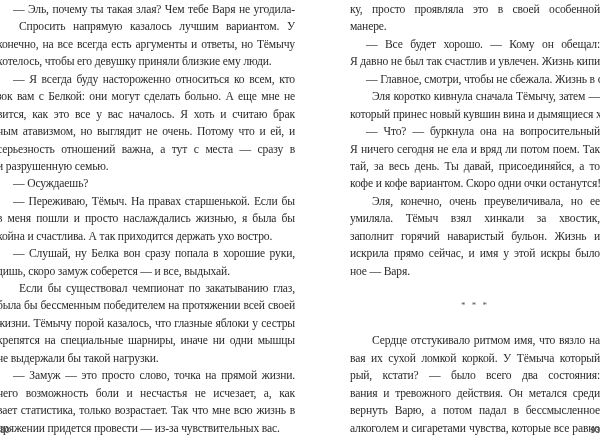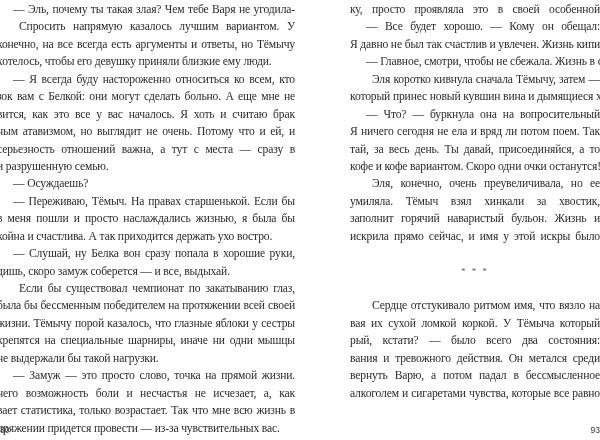--- a/index.html
+++ b/index.html
@@ -66,33 +66,35 @@
     <span class="line">пряжении придется провести — из-за чувствительных вас.</span>
     <span class="line justify indent">Эля не обвиняла — она просто констатировала факт. Не при-</span>
 
   </div>
   <div class="page-number">80</div>
 </div>
 
 <div class="page page-right">
   <div class="text-block">
     <span class="line justify">ку, просто проявляла это в своей особенной саркастичной</span>
+    <span class="line">манере.</span>
     <span class="line justify indent-dash">— Все будет хорошо. — Кому он обещал: сестре или себе? —</span>
     <span class="line">Я давно не был так счастлив и увлечен. Жизнь кипит!</span>
     <span class="line indent-dash">— Главное, смотри, чтобы не сбежала. Жизнь в смысле.</span>
     <span class="line justify indent">Эля коротко кивнула сначала Тёмычу, затем — официанту,</span>
     <span class="line">который принес новый кувшин вина и дымящиеся хинкали.</span>
     <span class="line justify indent-dash">— Что? — буркнула она на вопросительный взгляд брата. —</span>
     <span class="line justify">Я ничего сегодня не ела и вряд ли потом поем. Так что это, счи-</span>
     <span class="line justify">тай, за весь день. Ты давай, присоединяйся, а то знаю я тебя —</span>
     <span class="line">кофе и кофе вариантом. Скоро одни очки останутся!</span>
     <span class="line justify indent">Эля, конечно, очень преувеличивала, но ее нарочитая забота</span>
     <span class="line justify">умиляла. Тёмыч взял хинкали за хвостик, предвкушая, как рот</span>
     <span class="line justify">заполнит горячий наваристый бульон. Жизнь и правда кипела,</span>
     <span class="line justify">искрила прямо сейчас, и имя у этой искры было теплое и род-</span>
+    <span class="line">ное — Варя.</span>
     <span class="blank" style="display:block"></span>
     <span class="line separator">* * *</span>
     <span class="blank" style="display:block"></span>
     <span class="line justify indent">Сердце отстукивало ритмом имя, что вязло на губах, склеи-</span>
     <span class="line justify">вая их сухой ломкой коркой. У Тёмыча который день — а кото-</span>
     <span class="line justify">рый, кстати? — было всего два состояния: аморфного существо-</span>
     <span class="line justify">вания и тревожного действия. Он метался среди идей, как</span>
     <span class="line justify">вернуть Варю, а потом падал в бессмысленное забытье. Глушил</span>
     <span class="line justify">алкоголем и сигаретами чувства, которые все равно навязчивым</span>
 

